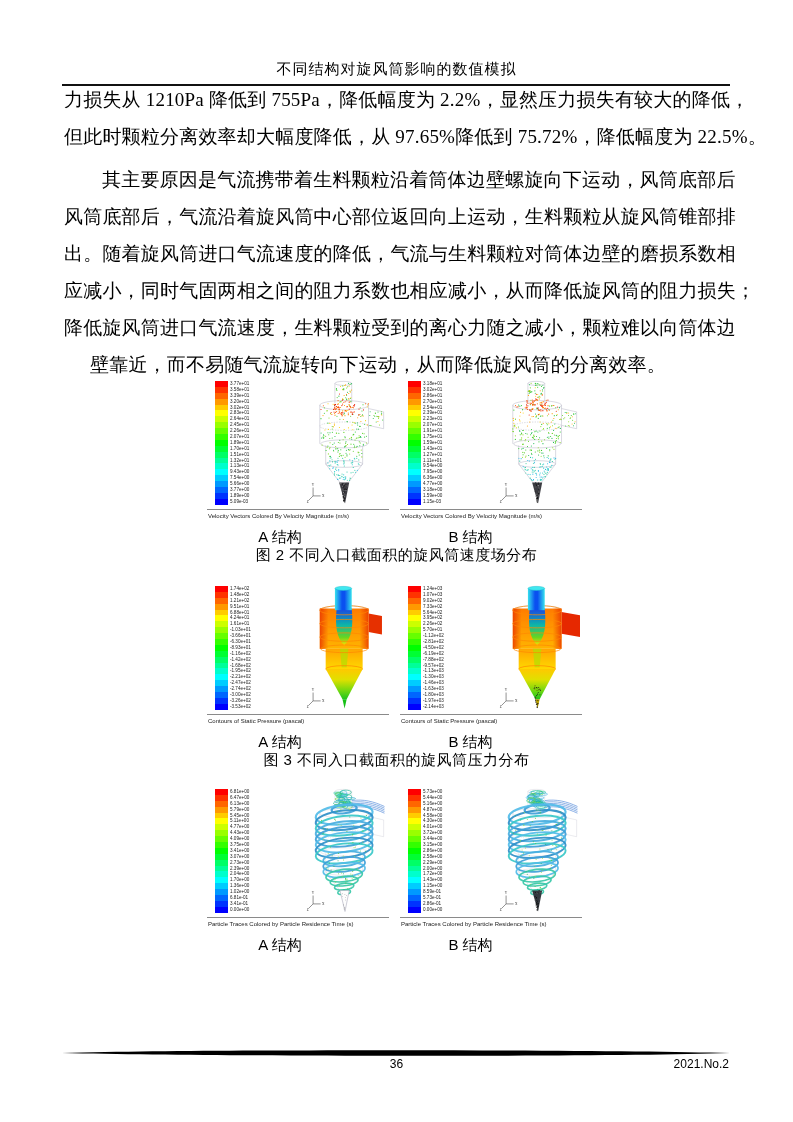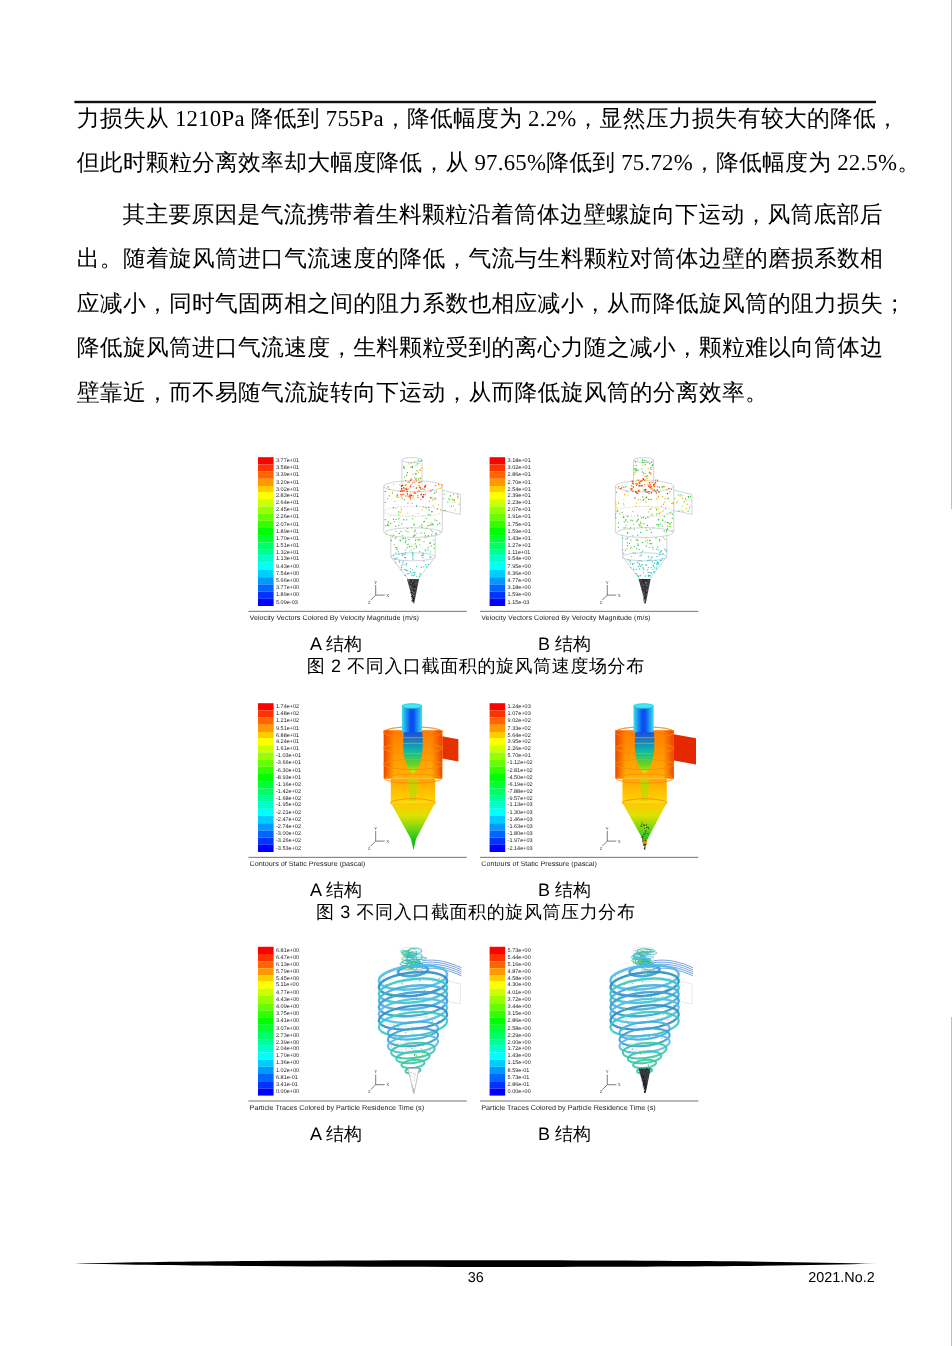--- a/index.html
+++ b/index.html
@@ -6,21 +6,21 @@
   .page{position:relative;width:793px;height:1122px;margin:0 auto;background:#ffffff;overflow:hidden;
         font-family:"Liberation Serif","DejaVu Serif",serif;color:#000;}
   
   .header-title{position:absolute;top:60px;left:0;width:793px;text-align:center;
         font-size:15px;line-height:18px;letter-spacing:1px;}
   .header-rule{position:absolute;top:84px;left:62px;width:668px;height:2px;background:#111;}
   
   .para{position:absolute;left:64px;width:665px;font-size:19px;}
   .para .tline{height:37px;line-height:37px;text-align:justify;text-align-last:justify;white-space:nowrap;
         letter-spacing:0.2px;}
-  .para[data-last-left] .tline.lastline{text-align-last:left;}
+  .para[data-last-left] .tline.lastline{text-align-last:left;margin-left:26px;}
   .para[data-indent-first] .tline:first-child{text-indent:2em;}
   #para1{top:81px;}
   #para2{top:161px;}
   
   .figure{position:absolute;left:0;width:793px;height:196px;}
   #fig2{top:378px;} #fig3{top:583px;} #fig4{top:786px;}
   .subfig{position:absolute;top:0;width:186px;height:148px;background:#fff;}
   .subfig.a{left:205px;} .subfig.b{left:398px;}
   .legend{position:absolute;left:10px;top:3px;}
   .leg-row{display:flex;align-items:stretch;height:5.9px;}
@@ -43,28 +43,30 @@
         font-family:"Liberation Sans","DejaVu Sans",sans-serif;font-size:12px;}
   .issue-label{position:absolute;top:1057px;right:64px;
         font-family:"Liberation Sans","DejaVu Sans",sans-serif;font-size:12px;}
   .hidden-defs{position:absolute;width:0;height:0;}
 </style>
 </head>
 <body>
 
 <div class="page">
 
+  <div class="header-title">不同结构对旋风筒影响的数值模拟</div>
   <div class="header-rule"></div>
 
   <div class="para" id="para1">
       <div class="tline">力损失从 1210Pa 降低到 755Pa，降低幅度为 2.2%，显然压力损失有较大的降低，</div>
       <div class="tline lastline">但此时颗粒分离效率却大幅度降低，从 97.65%降低到 75.72%，降低幅度为 22.5%。</div>
     </div>
   <div class="para" id="para2" data-indent-first="" data-last-left="">
       <div class="tline">其主要原因是气流携带着生料颗粒沿着筒体边壁螺旋向下运动，风筒底部后</div>
+      <div class="tline">风筒底部后，气流沿着旋风筒中心部位返回向上运动，生料颗粒从旋风筒锥部排</div>
       <div class="tline">出。随着旋风筒进口气流速度的降低，气流与生料颗粒对筒体边壁的磨损系数相</div>
       <div class="tline">应减小，同时气固两相之间的阻力系数也相应减小，从而降低旋风筒的阻力损失；</div>
       <div class="tline">降低旋风筒进口气流速度，生料颗粒受到的离心力随之减小，颗粒难以向筒体边</div>
       <div class="tline lastline">壁靠近，而不易随气流旋转向下运动，从而降低旋风筒的分离效率。</div>
     </div>
 
   <svg class="hidden-defs">
     <defs>
       <linearGradient id="gOut" x1="0" y1="0" x2="1" y2="0">
         <stop offset="0" stop-color="#35e2ee"></stop>

